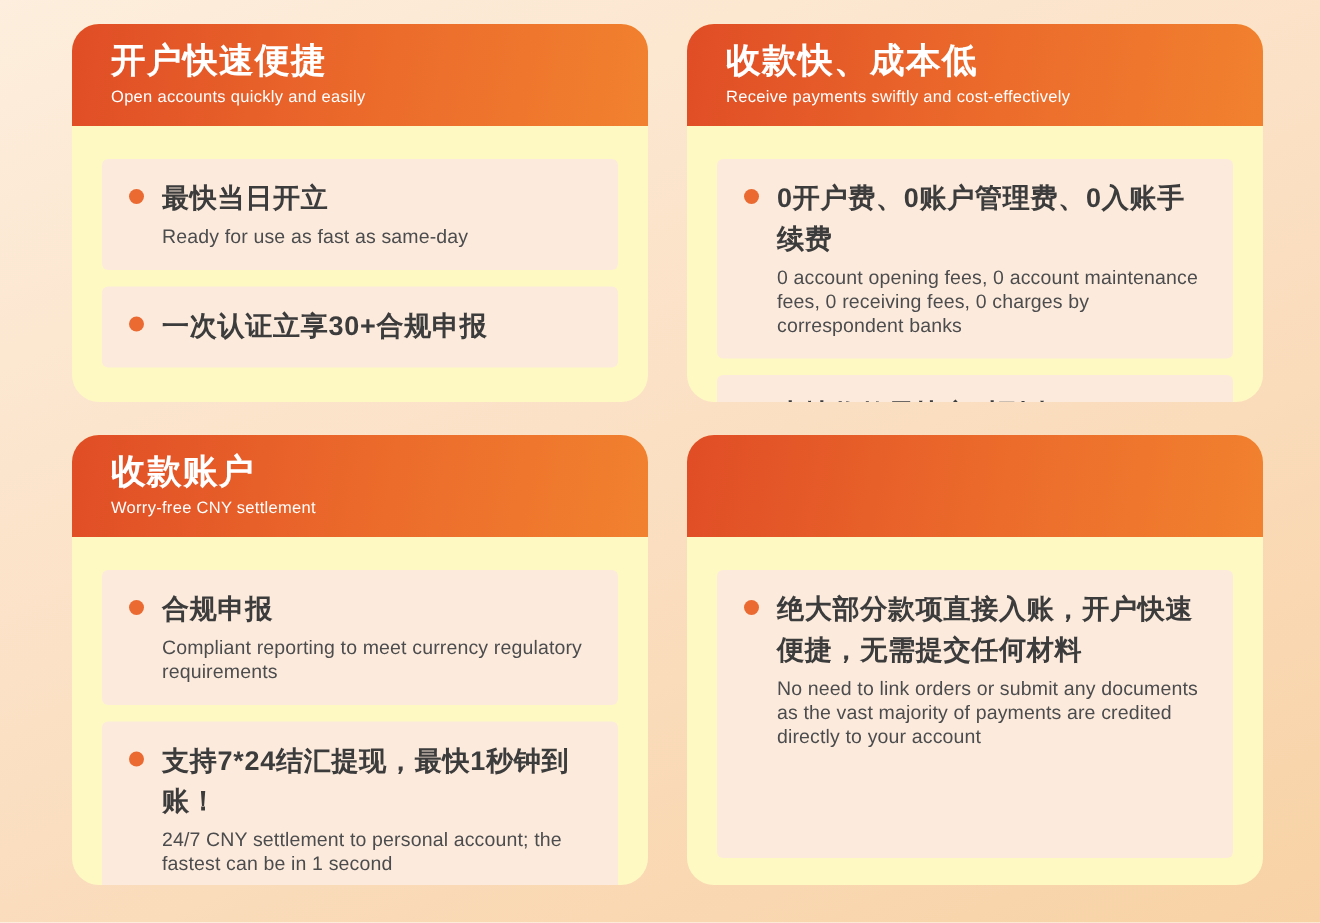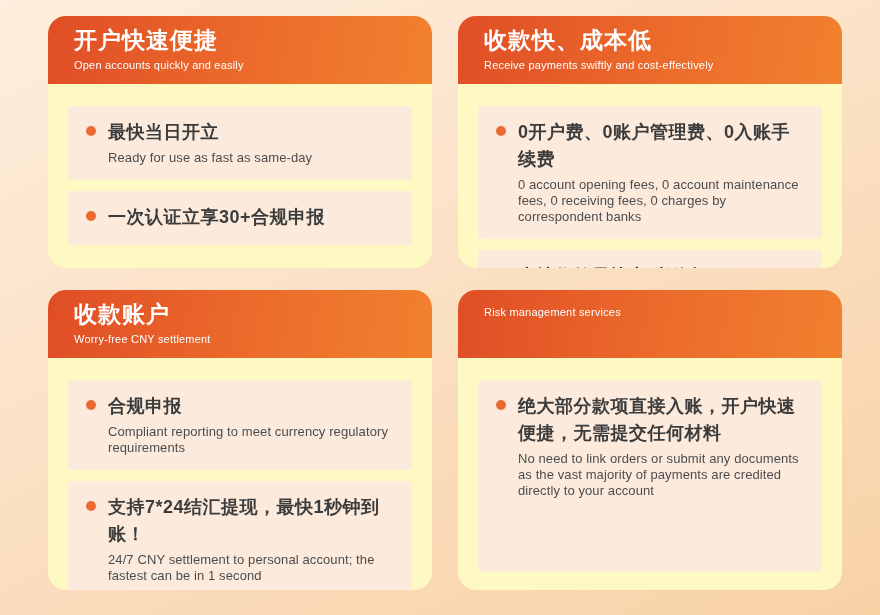--- a/index.html
+++ b/index.html
@@ -149,21 +149,20 @@
         <span class="dot"></span>
         <div class="feature-zh">支持7*24结汇提现，最快1秒钟到账！</div>
         <div class="feature-en">24/7 CNY settlement to personal account; the fastest can be in 1 second</div>
       </div>
 
     </div>
   </div>
 
   <div class="card">
     <div class="card-header">
-      <div class="card-title-en">Risk management services</div>
     </div>
     <div class="card-body">
       <div class="feature">
         <span class="dot"></span>
         <div class="feature-zh">绝大部分款项直接入账，开户快速便捷，无需提交任何材料</div>
         <div class="feature-en">No need to link orders or submit any documents as the vast majority of payments are credited directly to your account</div>
       </div>
     </div>
   </div>
 

